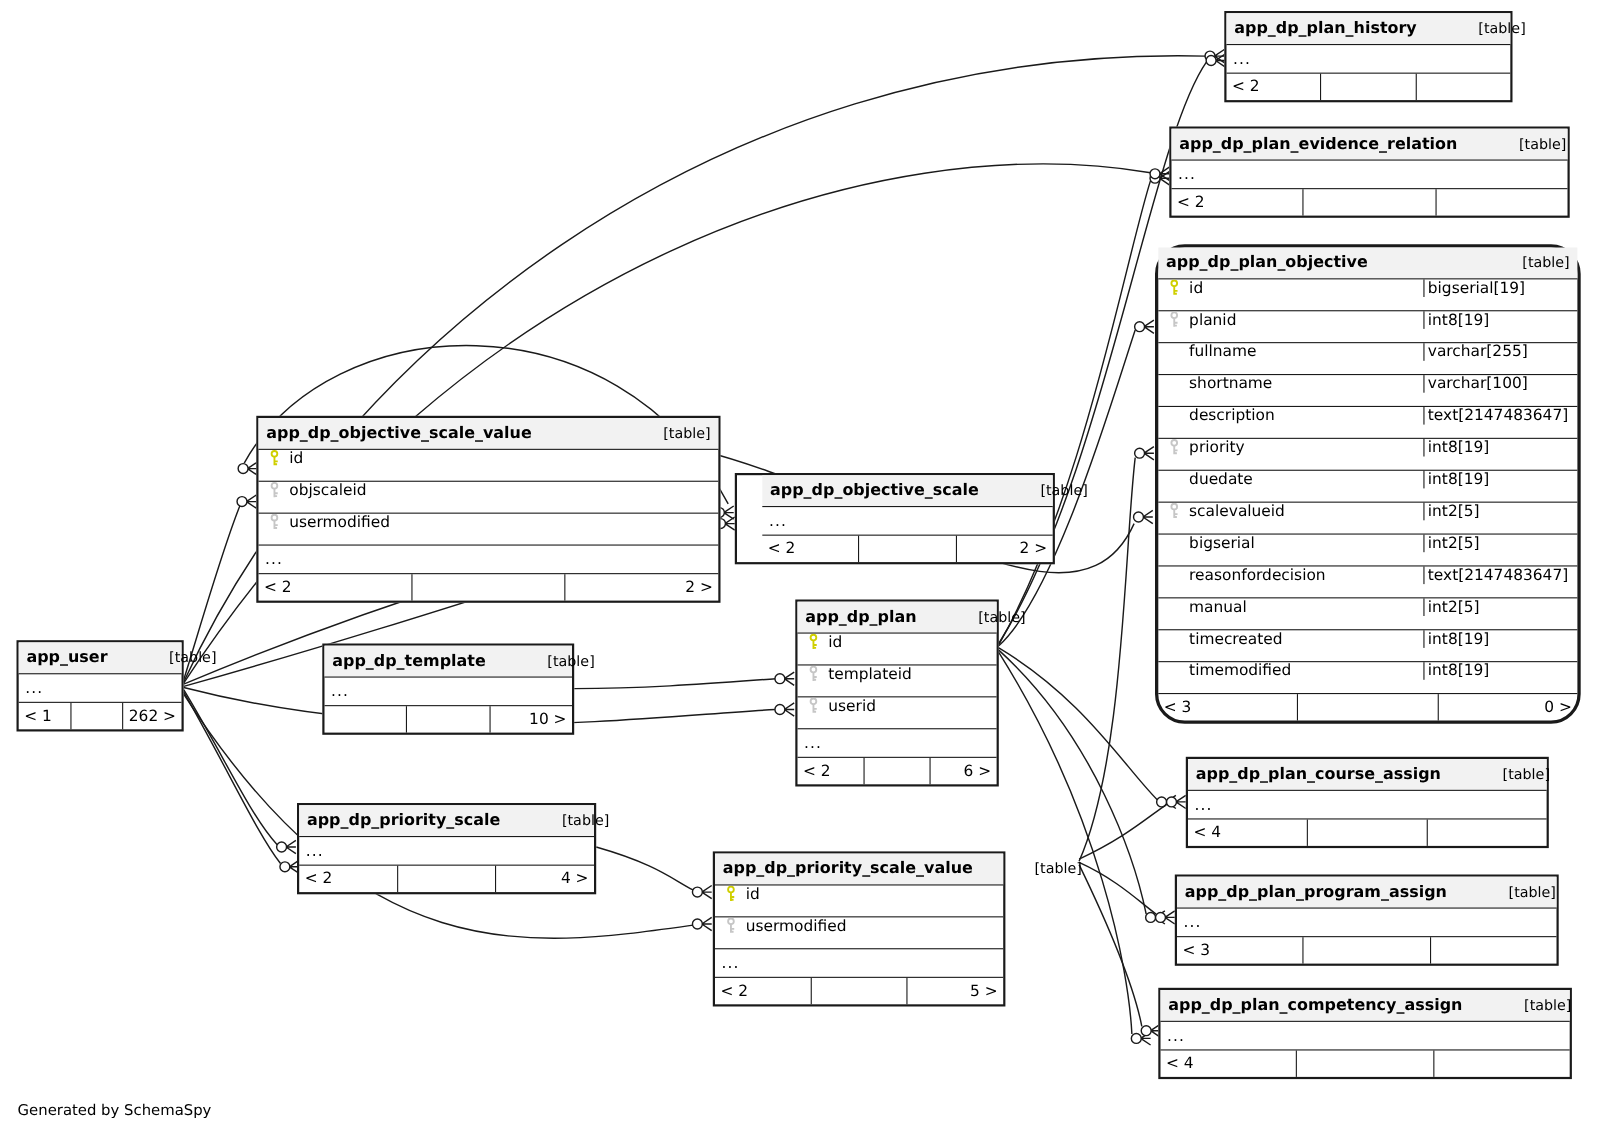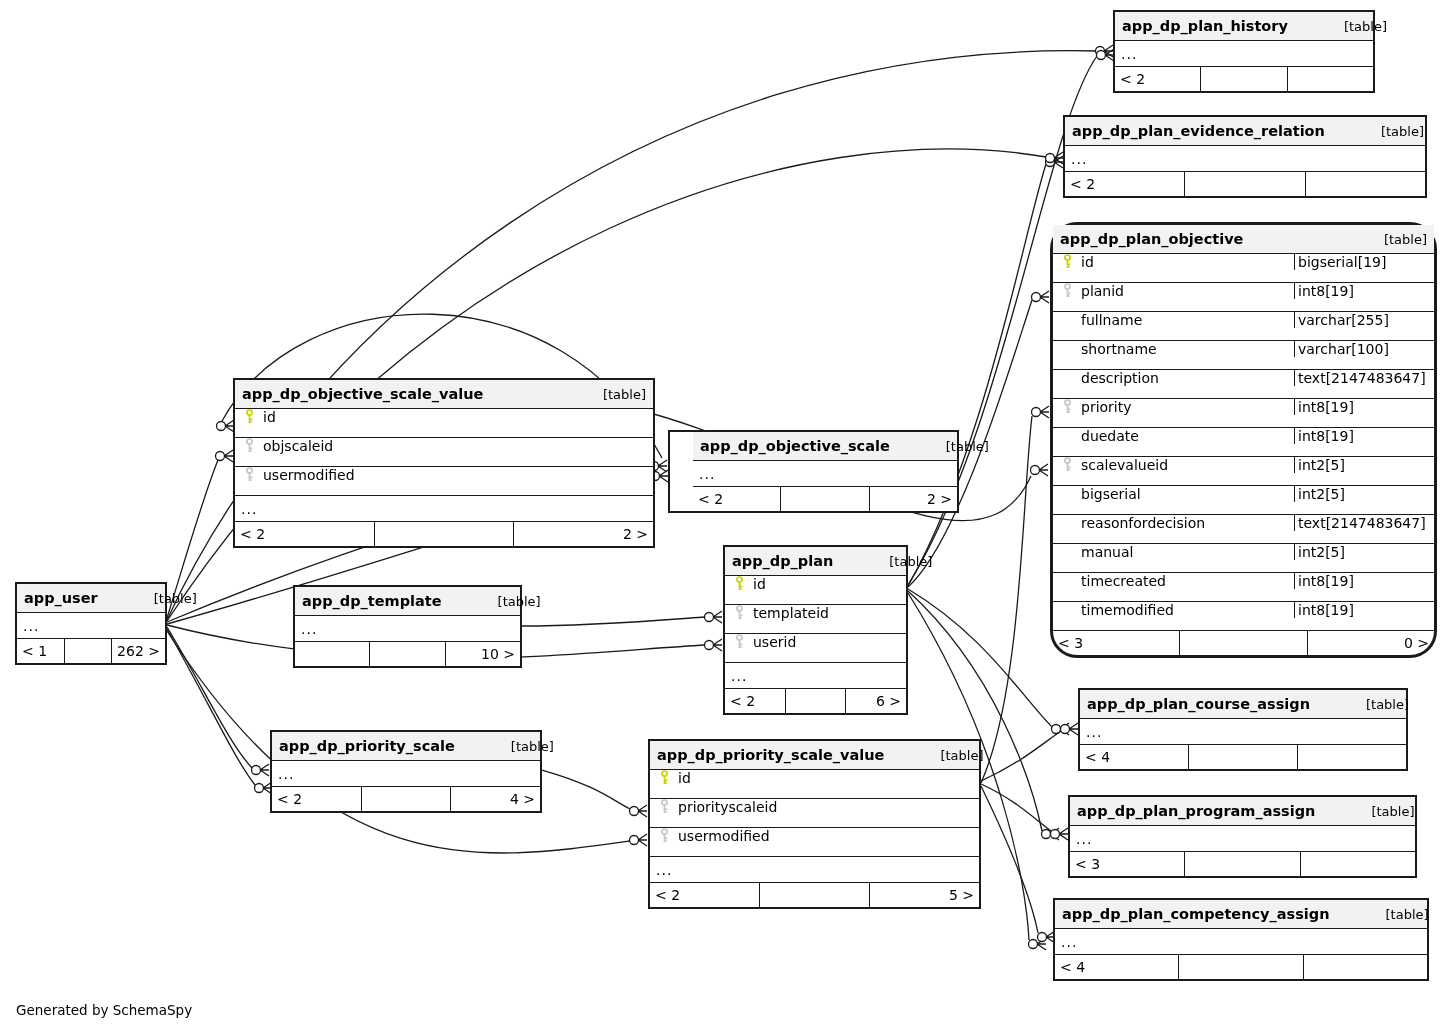--- a/index.html
+++ b/index.html
@@ -395,42 +395,33 @@
         <span class="tname">app_dp_priority_scale</span>
         <span class="ttag">[table]</span>
       </div>
       <div class="ell">...</div>
       <div class="foot">
         <span>&lt; 2</span>
         <span></span>
         <span class="r">4 &gt;</span>
       </div>
     </div>
-    <div class="tbl" style="left: 648px; top: 739px; width: 333px;">
+    <div class="tbl" style="left: 648px; top: 774px; width: 266px;">
       <div class="hdr">
         <span class="tname">app_dp_priority_scale_value</span>
         <span class="ttag">[table]</span>
       </div>
       <div class="row">
         <span class="keycell">
           <svg width="13" height="15" viewBox="0 0 13 15">
             <circle cx="6.5" cy="3.6" r="2.6" fill="none" stroke="#cfcf00" stroke-width="1.7"></circle>
             <path d="M6.5 6.3 V14 M6.5 10.4 h3 M6.5 13 h2.4" fill="none" stroke="#cfcf00" stroke-width="1.7"></path>
           </svg>
         </span>
         <span class="cname">id</span>
-      </div>
-      <div class="row">
-        <span class="keycell">
-          <svg width="13" height="15" viewBox="0 0 13 15">
-            <circle cx="6.5" cy="3.6" r="2.6" fill="none" stroke="#c6c6c6" stroke-width="1.7"></circle>
-            <path d="M6.5 6.3 V14 M6.5 10.4 h3 M6.5 13 h2.4" fill="none" stroke="#c6c6c6" stroke-width="1.7"></path>
-          </svg>
-        </span>
-        <span class="cname">priorityscaleid</span>
       </div>
       <div class="row">
         <span class="keycell">
           <svg width="13" height="15" viewBox="0 0 13 15">
             <circle cx="6.5" cy="3.6" r="2.6" fill="none" stroke="#c6c6c6" stroke-width="1.7"></circle>
             <path d="M6.5 6.3 V14 M6.5 10.4 h3 M6.5 13 h2.4" fill="none" stroke="#c6c6c6" stroke-width="1.7"></path>
           </svg>
         </span>
         <span class="cname">usermodified</span>
       </div>

